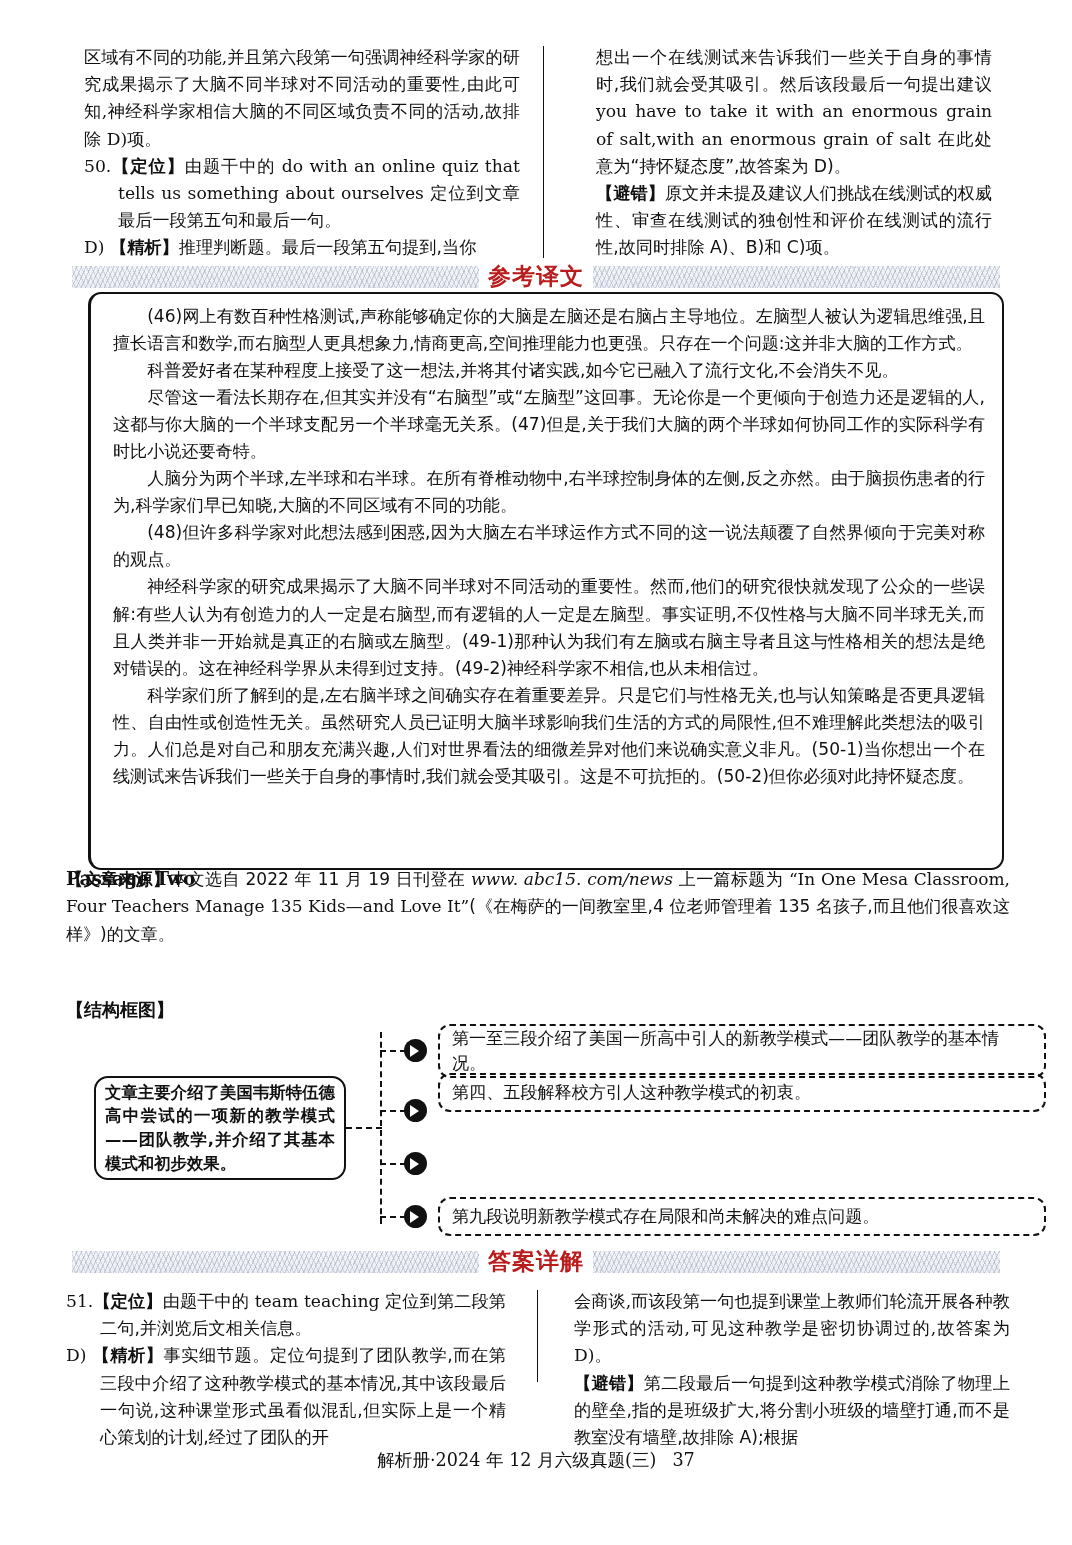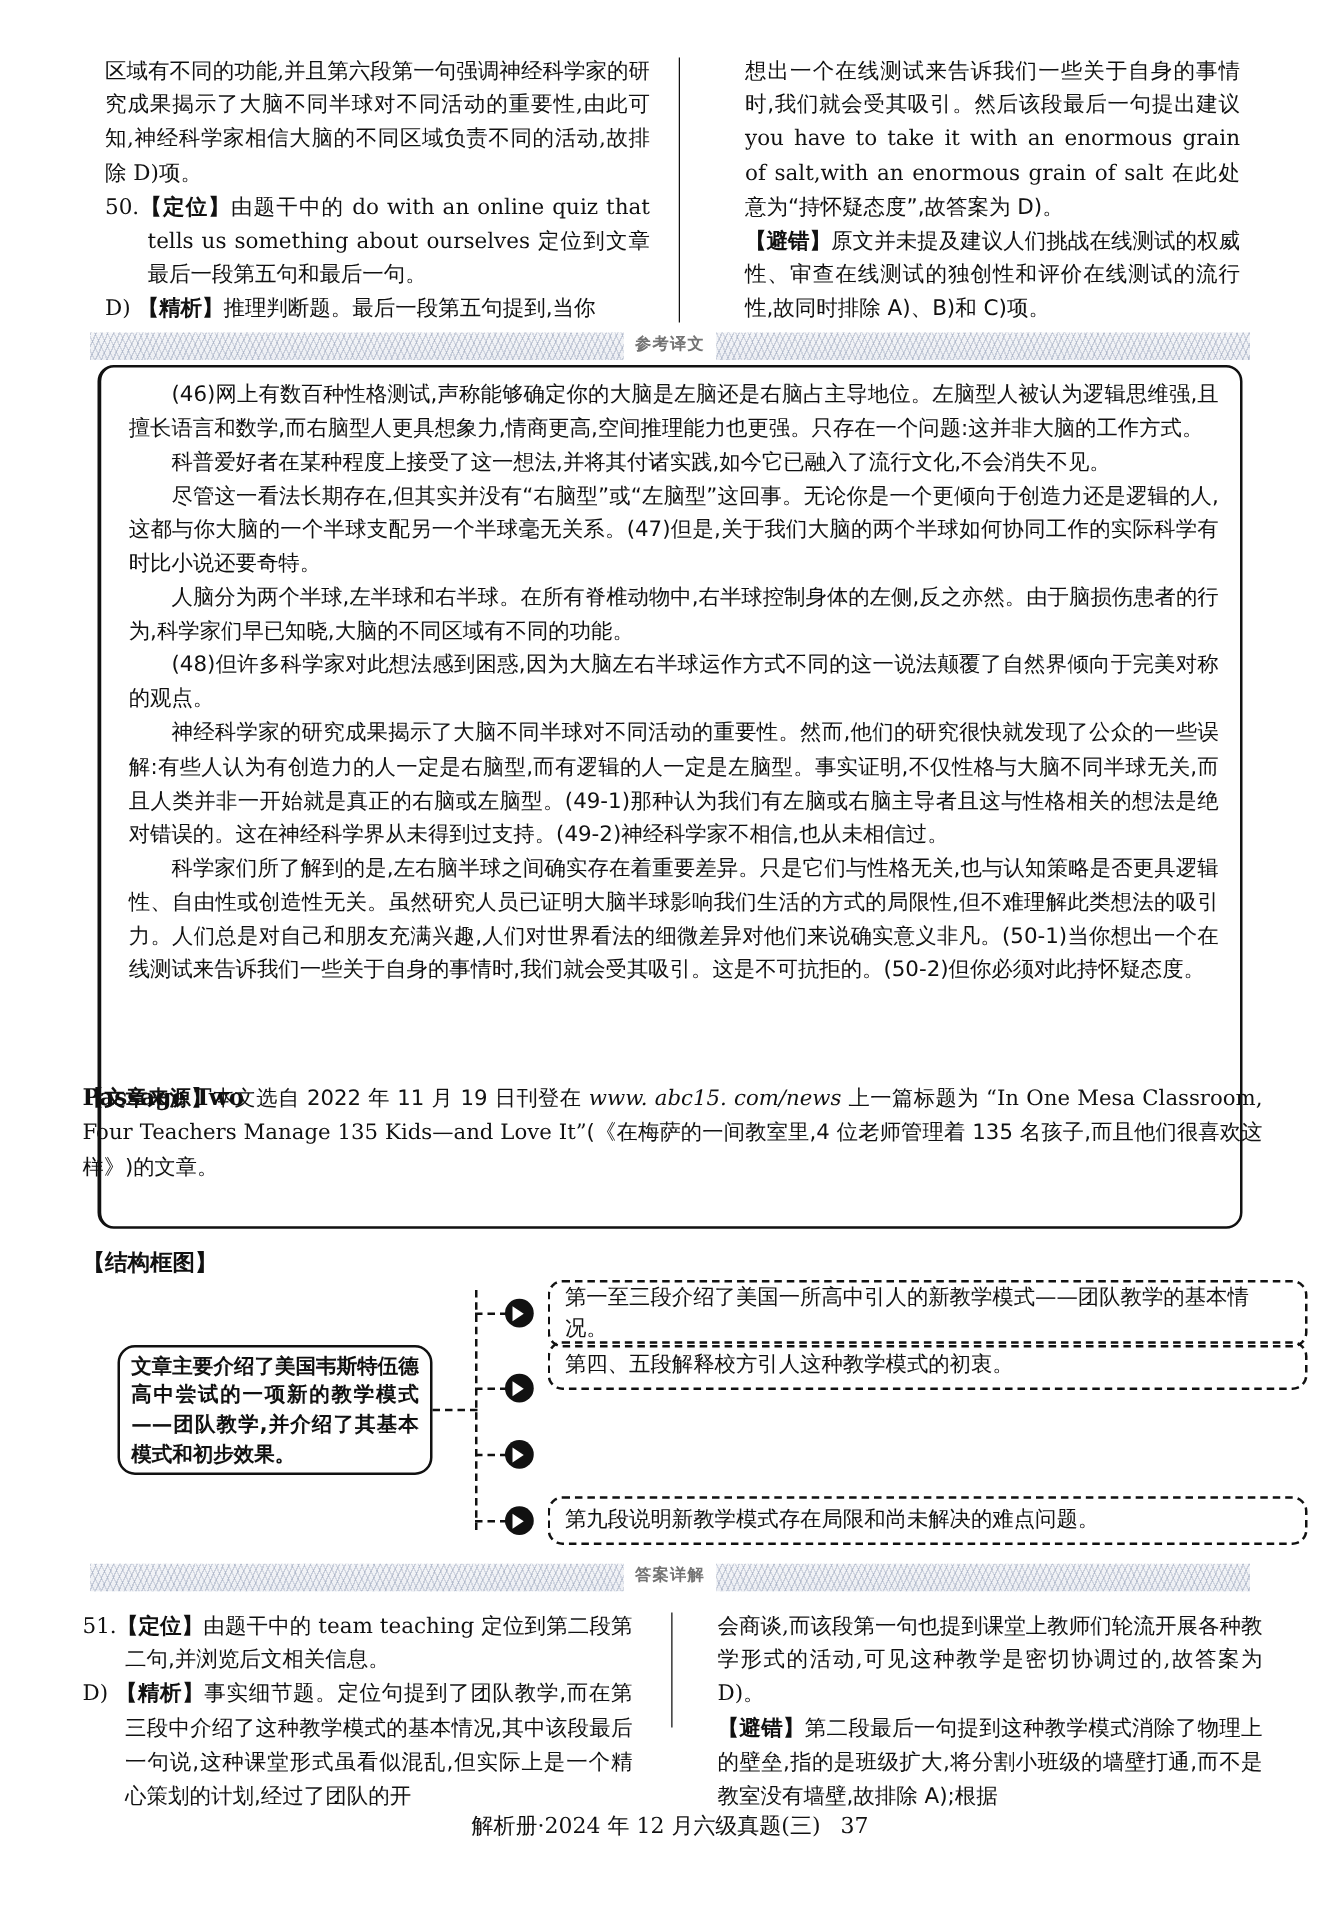--- a/index.html
+++ b/index.html
@@ -46,29 +46,29 @@
         rgba(135,148,175,.28) 0px, rgba(135,148,175,.28) 1.1px,
         rgba(255,255,255,0) 1.1px, rgba(255,255,255,0) 4.6px),
       linear-gradient(#f4f5f8,#eceef3);
   }
   .banner .btitle{
     position:absolute;left:50%;transform:translateX(-50%);
     top:-5px;
     background:#fff;
     padding:0 9px;
     font-family:"DejaVu Sans","Liberation Sans",sans-serif;
-    font-weight:bold;font-size:13px;line-height:30px;
+    font-weight:bold;font-size:23px;line-height:30px;
     letter-spacing:1px;
-    color:#737373;
+    color:#b91c1c;
     white-space:nowrap;
   }
 
   
   .transbox{
-    position:absolute;left:78px;top:292px;width:916px;height:691px;
+    position:absolute;left:88px;top:292px;width:916px;height:578px;
     border:2.2px solid #111;border-left-width:3.4px;
     border-radius:13px;
     box-sizing:border-box;
   }
   .transbody{
     position:absolute;left:22px;top:9px;width:872px;
     font-family:"DejaVu Sans","Liberation Sans",sans-serif;
     font-size:17.1px;line-height:27.05px;
     text-align:justify;text-justify:inter-character;
   }

